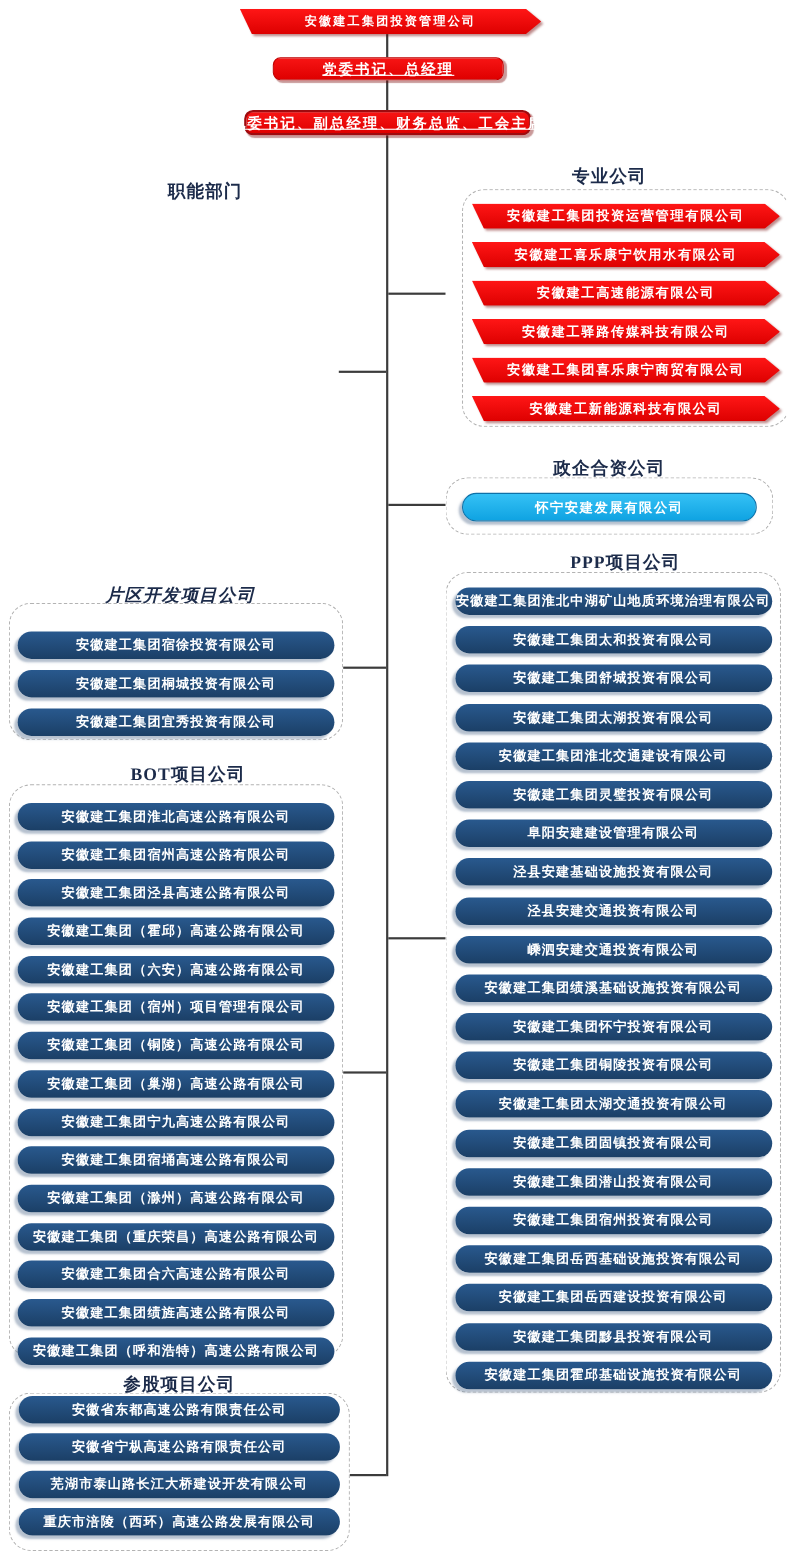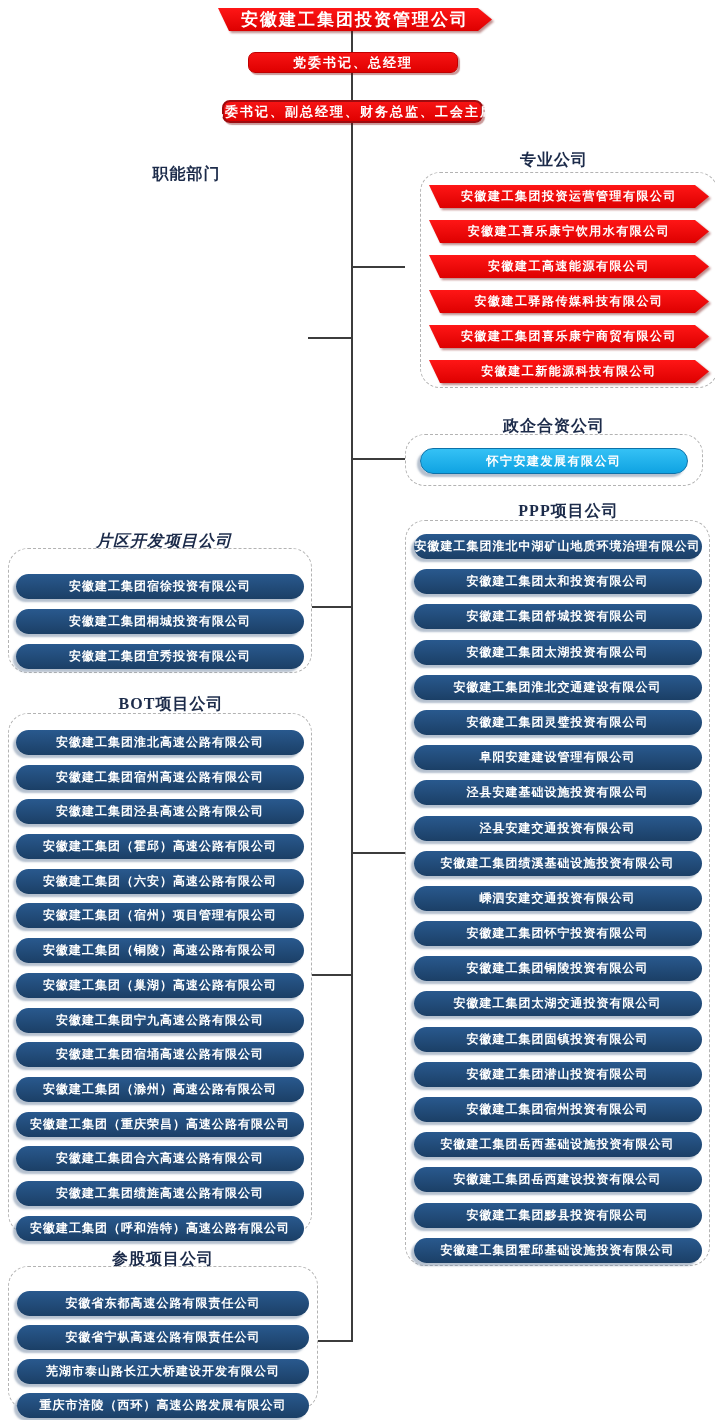--- a/index.html
+++ b/index.html
@@ -14,26 +14,26 @@
   .dashed { position:absolute; border:1px dashed #b3b3b3; border-radius:20px; box-sizing:border-box;
             display:flex; flex-direction:column; align-items:center; }
 
   
   .pennant-wrap { filter:drop-shadow(2px 2px 1px rgba(110,0,0,.45)); }
   .pennant { height:23px; background:linear-gradient(180deg,#ff1616,#dd0000);
              clip-path:polygon(0 0, calc(100% - 14px) 0, 100% 50%, calc(100% - 14px) 100%, 11px 100%);
              color:#fff; font-weight:bold; font-size:12px; letter-spacing:1.5px;
              display:flex; align-items:center; justify-content:center; white-space:nowrap; }
   .banner1 { position:absolute; left:218px; top:8px; width:274px; }
-  .banner1 .pennant { font-size:17px; letter-spacing:2px; }
+  .banner1 .pennant { font-size:11px; letter-spacing:2px; }
 
   .rbox { position:absolute; background:linear-gradient(180deg,#f71414,#df0000); color:#fff;
           font-weight:bold; font-size:13px; letter-spacing:2px; display:flex; align-items:center;
           justify-content:center; white-space:nowrap; box-sizing:border-box;
-          box-shadow:2px 2px 1px rgba(120,0,0,.4); }
+          box-shadow:2px 2px 1px rgba(120,0,0,.4);text-decoration:underline; }
   .banner2 { left:248px; top:52px; width:210px; height:21px; border-radius:7px; border:1px solid #c00000; }
   .banner3 { left:222px; top:100px; width:261px; height:23px; border-radius:8px; border:2px solid #9e0b0f; }
 
   
   .pill { color:#fff; font-weight:bold; font-size:12px; letter-spacing:1.5px; display:flex;
           align-items:center; justify-content:center; white-space:nowrap; box-sizing:border-box;
           flex:none; }
   .dept { width:215px; height:24px; border-radius:10px;
           background:linear-gradient(180deg,#1b86d8 0%,#0e67b0 100%);
           box-shadow:3px 3px 2px rgba(23,55,94,.7); letter-spacing:1px; }
@@ -46,21 +46,21 @@
           border:1px solid #0d71a8; box-shadow:-3px 3px 2px rgba(120,140,165,.55); }
   .pennant-item { width:280px; }
 
   
   .g-functional   { row-gap:12px;   padding-top:12px; }
   .g-professional { row-gap:12px;   padding-top:12px; }
   .g-joint        { padding-top:13px; }
   .g-district     { row-gap:10px;   padding-top:25px; }
   .g-bot          { row-gap:9.7px;  padding-top:16px; }
   .g-ppp          { row-gap:10.2px; padding-top:13px; }
-  .g-share        { row-gap:9px;    padding-top:24px; }
+  .g-share        { row-gap:9px;    padding-top:2px; }
 </style>
 </head>
 <body>
 
 <div class="canvas">
 
   <div class="line" style="left:351px;top:31px;width:2px;height:21px;"></div>
   <div class="line" style="left:351px;top:73px;width:2px;height:27px;"></div>
   <div class="line" style="left:351px;top:123px;width:2px;height:1219px;"></div>
   <div class="line" style="left:353px;top:266px;width:52px;height:2px;"></div>
@@ -110,22 +110,22 @@
   <div class="dashed g-ppp" style="left:405px;top:520px;width:305px;height:746px;">
       <div class="pill navy">安徽建工集团淮北中湖矿山地质环境治理有限公司</div>
       <div class="pill navy">安徽建工集团太和投资有限公司</div>
       <div class="pill navy">安徽建工集团舒城投资有限公司</div>
       <div class="pill navy">安徽建工集团太湖投资有限公司</div>
       <div class="pill navy">安徽建工集团淮北交通建设有限公司</div>
       <div class="pill navy">安徽建工集团灵璧投资有限公司</div>
       <div class="pill navy">阜阳安建建设管理有限公司</div>
       <div class="pill navy">泾县安建基础设施投资有限公司</div>
       <div class="pill navy">泾县安建交通投资有限公司</div>
+      <div class="pill navy">嵊泗安建交通投资有限公司</div>
       <div class="pill navy">安徽建工集团绩溪基础设施投资有限公司</div>
-      <div class="pill navy">嵊泗安建交通投资有限公司</div>
       <div class="pill navy">安徽建工集团怀宁投资有限公司</div>
       <div class="pill navy">安徽建工集团铜陵投资有限公司</div>
       <div class="pill navy">安徽建工集团太湖交通投资有限公司</div>
       <div class="pill navy">安徽建工集团固镇投资有限公司</div>
       <div class="pill navy">安徽建工集团潜山投资有限公司</div>
       <div class="pill navy">安徽建工集团宿州投资有限公司</div>
       <div class="pill navy">安徽建工集团岳西基础设施投资有限公司</div>
       <div class="pill navy">安徽建工集团岳西建设投资有限公司</div>
       <div class="pill navy">安徽建工集团黟县投资有限公司</div>
       <div class="pill navy">安徽建工集团霍邱基础设施投资有限公司</div>

